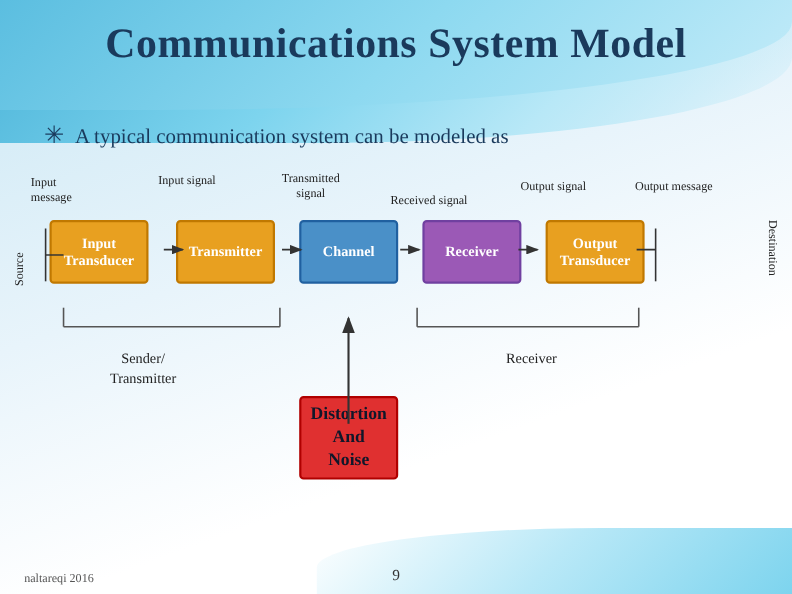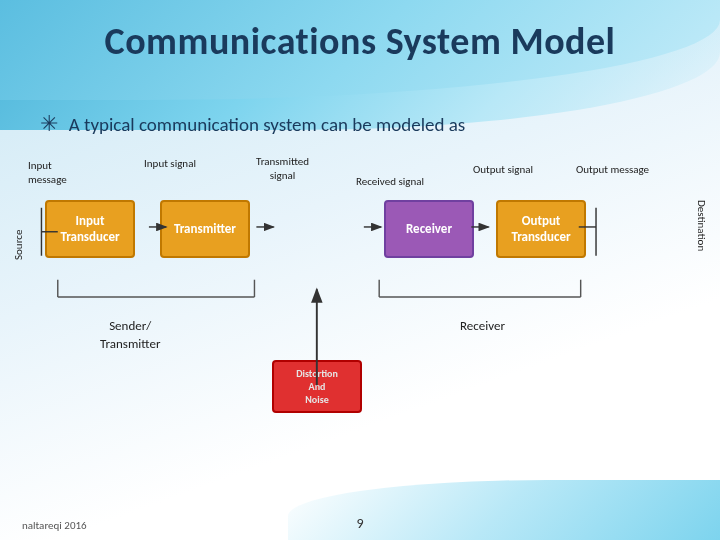--- a/index.html
+++ b/index.html
@@ -9,20 +9,21 @@
       overflow: hidden;
       font-family: 'Calibri', 'Segoe UI', Arial, sans-serif;
       background: #fff;
     }
 
     .slide {
       width: 720px;
       height: 540px;
       position: relative;
       background: linear-gradient(160deg, #cce8f4 0%, #e8f4fb 40%, #fff 70%);
+      font-family: Liberation Serif, serif;
     }
 
     
     .wave-top {
       position: absolute;
       top: 0; left: 0;
       width: 100%; height: 130px;
       background: linear-gradient(135deg, #4ab3d8 0%, #7dd4ee 40%, #b8e8f7 70%, transparent 100%);
       border-radius: 0 0 60% 0;
       z-index: 0;
@@ -224,33 +225,36 @@
 
     <div class="box box-input-transducer" style="position:absolute; top:45px; left:35px;">
       <span>Input
 Transducer</span>
     </div>
 
     <div class="box box-transmitter" style="position:absolute; top:45px; left:150px;">
       <span>Transmitter</span>
     </div>
 
+    <div class="box box-channel" style="position:absolute; top:45px; left:262px;">
+      <span>Channel</span>
+    </div>
 
     <div class="box box-receiver" style="position:absolute; top:45px; left:374px;">
       <span>Receiver</span>
     </div>
 
     <div class="box box-output-transducer" style="position:absolute; top:45px; left:486px;">
       <span>Output
 Transducer</span>
     </div>
 
     <div style="position:absolute; top:162px; left:90px; font-size:13px; color:#222; text-align:center; line-height:1.4;">Sender/<br>Transmitter</div>
 
-    <div style="position:absolute; top:205px; left:262px; width:90px; background:#e03030; border:2px solid #b00000; border-radius:4px; padding:5px 4px; text-align:center; font-size:10px; font-weight:600; color:#e5e5e5; line-height:1.3;">Distortion<br>And<br>Noise</div>
+    <div style="position:absolute; top:205px; left:262px; width:90px; background:#e03030; border:2px solid #b00000; border-radius:4px; padding:5px 4px; text-align:center; font-size:16px; font-weight:600; color:#0f172a; line-height:1.3;">Distortion<br>And<br>Noise</div>
 
     <div style="position:absolute; top:162px; left:450px; font-size:13px; color:#222; text-align:center; line-height:1.4;">Receiver</div>
 
   </div>
 
   <div class="footer-left">naltareqi 2016</div>
   <div class="footer-center">9</div>
 </div>
 
 </body></html>

